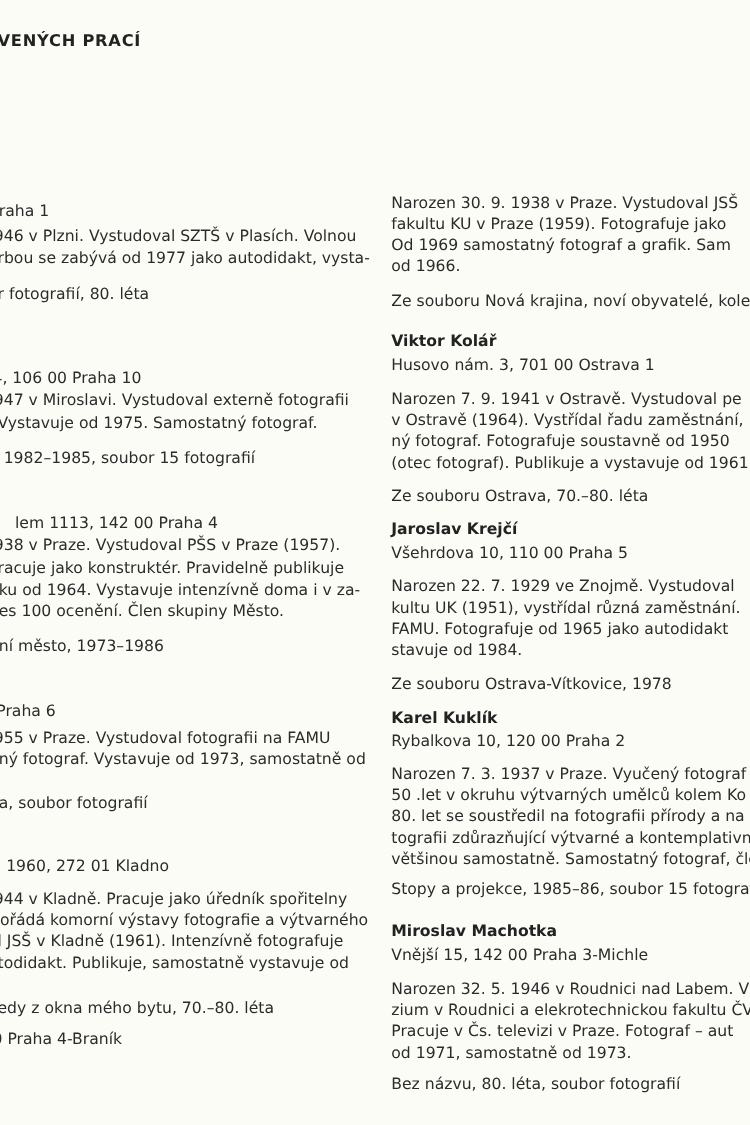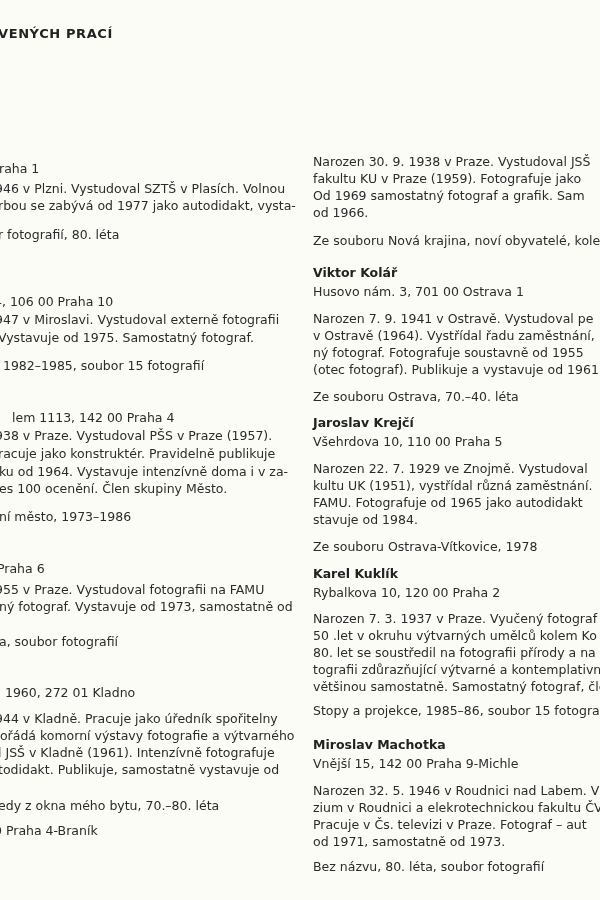--- a/index.html
+++ b/index.html
@@ -69,43 +69,43 @@
     <div class="line" style="top:153px">Narozen 30. 9. 1938 v Praze. Vystudoval JSŠ</div>
     <div class="line" style="top:170px">fakultu KU v Praze (1959). Fotografuje jako</div>
     <div class="line" style="top:187px">Od 1969 samostatný fotograf a grafik. Sam</div>
     <div class="line" style="top:204px">od 1966.</div>
     <div class="line" style="top:232px">Ze souboru Nová krajina, noví obyvatelé, kole</div>
 
     <div class="line bold" style="top:264px">Viktor Kolář</div>
     <div class="line" style="top:283px">Husovo nám. 3, 701 00 Ostrava 1</div>
     <div class="line" style="top:310px">Narozen 7. 9. 1941 v Ostravě. Vystudoval pe</div>
     <div class="line" style="top:327px">v Ostravě (1964). Vystřídal řadu zaměstnání,</div>
-    <div class="line" style="top:344px">ný fotograf. Fotografuje soustavně od 1955</div>
+    <div class="line" style="top:344px">ný fotograf. Fotografuje soustavně od 1950</div>
     <div class="line" style="top:361px">(otec fotograf). Publikuje a vystavuje od 1961.</div>
-    <div class="line" style="top:388px">Ze souboru Ostrava, 70.–40. léta</div>
+    <div class="line" style="top:388px">Ze souboru Ostrava, 70.–80. léta</div>
 
     <div class="line bold" style="top:414px">Jaroslav Krejčí</div>
     <div class="line" style="top:433px">Všehrdova 10, 110 00 Praha 5</div>
     <div class="line" style="top:460px">Narozen 22. 7. 1929 ve Znojmě. Vystudoval</div>
     <div class="line" style="top:477px">kultu UK (1951), vystřídal různá zaměstnání.</div>
     <div class="line" style="top:494px">FAMU. Fotografuje od 1965 jako autodidakt</div>
     <div class="line" style="top:511px">stavuje od 1984.</div>
     <div class="line" style="top:538px">Ze souboru Ostrava-Vítkovice, 1978</div>
 
     <div class="line bold" style="top:565px">Karel Kuklík</div>
     <div class="line" style="top:584px">Rybalkova 10, 120 00 Praha 2</div>
     <div class="line" style="top:610px">Narozen 7. 3. 1937 v Praze. Vyučený fotograf</div>
     <div class="line" style="top:627px">50 .let v okruhu výtvarných umělců kolem Ko</div>
     <div class="line" style="top:644px">80. let se soustředil na fotografii přírody a na</div>
     <div class="line" style="top:661px">tografii zdůrazňující výtvarné a kontemplativn</div>
     <div class="line" style="top:678px">většinou samostatně. Samostatný fotograf, čle</div>
     <div class="line" style="top:702px">Stopy a projekce, 1985–86, soubor 15 fotograf</div>
 
     <div class="line bold" style="top:736px">Miroslav Machotka</div>
-    <div class="line" style="top:755px">Vnější 15, 142 00 Praha 9-Michle</div>
+    <div class="line" style="top:755px">Vnější 15, 142 00 Praha 3-Michle</div>
     <div class="line" style="top:782px">Narozen 32. 5. 1946 v Roudnici nad Labem. V</div>
     <div class="line" style="top:799px">zium v Roudnici a elekrotechnickou fakultu ČV</div>
     <div class="line" style="top:816px">Pracuje v Čs. televizi v Praze. Fotograf – aut</div>
     <div class="line" style="top:833px">od 1971, samostatně od 1973.</div>
     <div class="line" style="top:858px">Bez názvu, 80. léta, soubor fotografií</div>
   </div>
 
 </div>
 
 </body></html>

